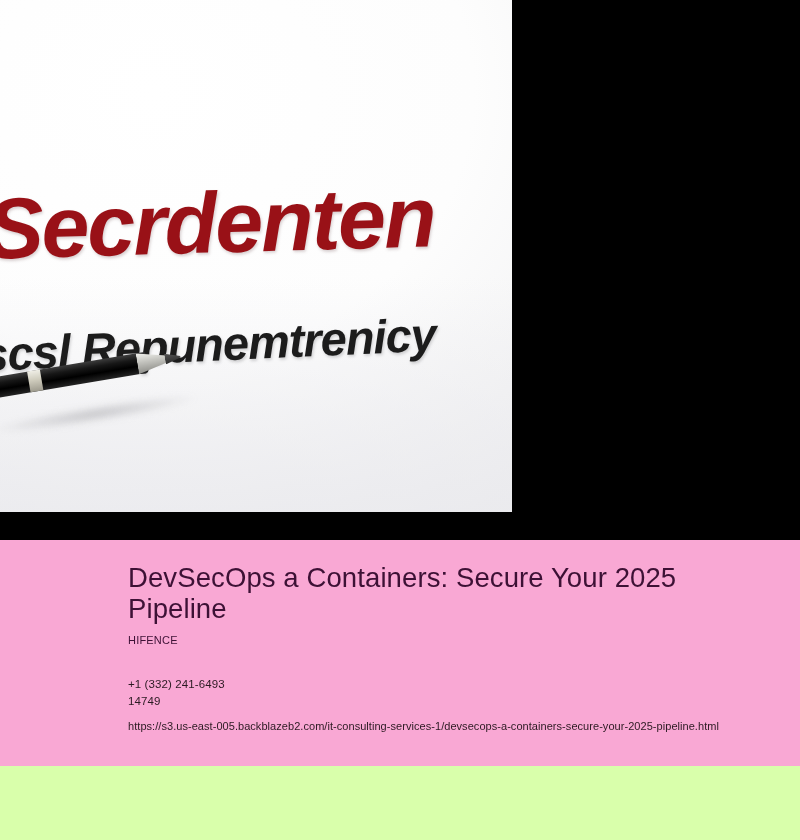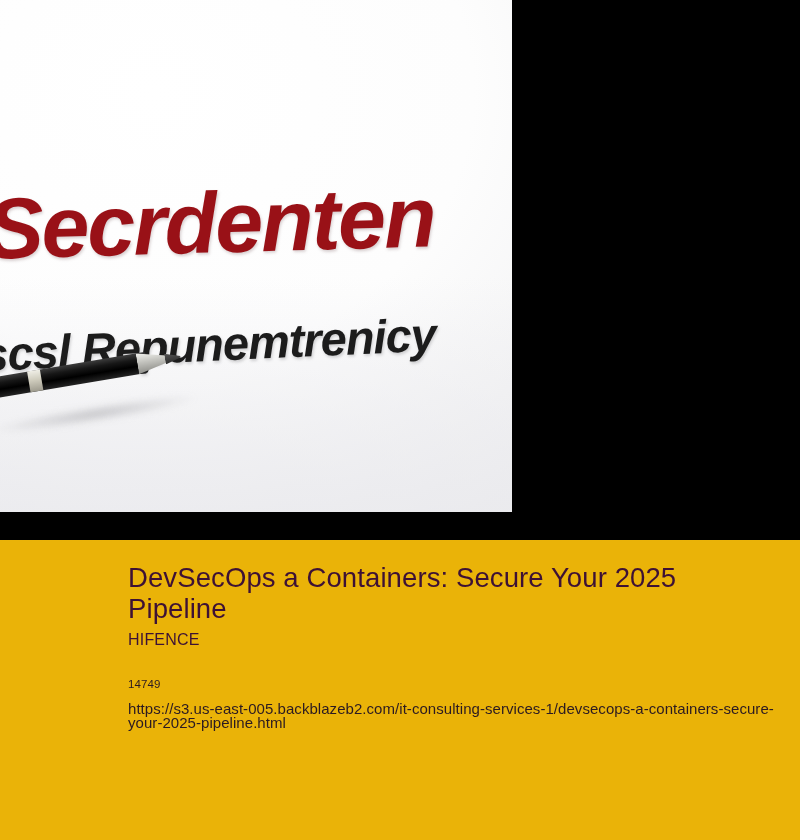--- a/index.html
+++ b/index.html
@@ -139,63 +139,63 @@
     height: 20px;
     background: radial-gradient(50% 60% at 50% 50%, rgba(140,140,146,0.45) 0%, rgba(140,140,146,0) 72%);
     transform: rotate(-9deg);
     filter: blur(3px);
   }
 
   
   .info-panel {
     position: relative;
     width: 800px;
-    height: 300px;
-    background: #eab308;
+    height: 226px;
+    background: #f9a8d4;
     box-sizing: border-box;
     padding: 22px 20px 0 128px;
   }
 
   .page-title {
     margin: 0;
     color: #3d1135;
     font-family: "Liberation Sans", sans-serif;
     font-weight: normal;
     font-size: 27.5px;
     line-height: 31px;
     letter-spacing: 0.1px;
     max-width: 662px;
   }
 
   .brand {
     margin: 6px 0 0 0;
     color: #3d1135;
     font-family: "Liberation Sans", sans-serif;
     font-weight: normal;
-    font-size: 16px;
+    font-size: 11px;
     line-height: 20px;
     letter-spacing: 0.2px;
   }
 
   .contact-block {
     margin-top: 26px;
   }
   .contact-line {
     color: #2b1a22;
     font-family: "Liberation Sans", sans-serif;
     font-size: 11.5px;
     line-height: 17px;
     letter-spacing: 0.1px;
   }
 
   .source-url {
     margin-top: 9px;
     color: #2b1a22;
     font-family: "Liberation Sans", sans-serif;
-    font-size: 15px;
+    font-size: 11px;
     line-height: 14px;
     letter-spacing: 0.05px;
     word-break: break-all;
   }
 </style>
 </head>
 <body>
 
 <div class="media-band">
   <div class="photo">
@@ -216,17 +216,18 @@
   </div>
 </div>
 
 <div class="info-panel">
 
   <h1 class="page-title">DevSecOps a Containers: Secure Your 2025 Pipeline</h1>
 
   <div class="brand">HIFENCE</div>
 
   <div class="contact-block">
+    <div class="contact-line">+1 (332) 241-6493</div>
     <div class="contact-line">14749</div>
   </div>
 
   <div class="source-url">https://s3.us-east-005.backblazeb2.com/it-consulting-services-1/devsecops-a-containers-secure-your-2025-pipeline.html</div>
 </div>
 
 </body></html>

